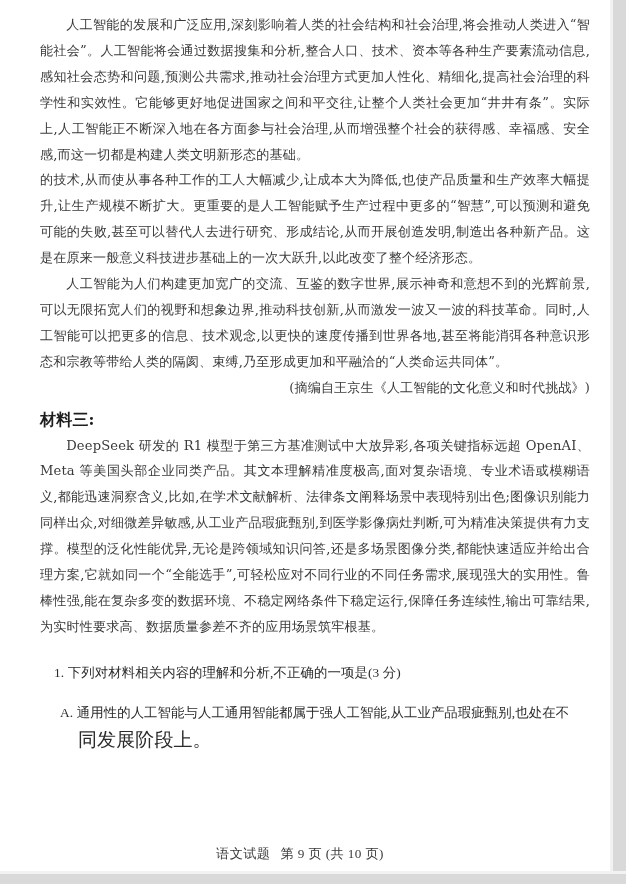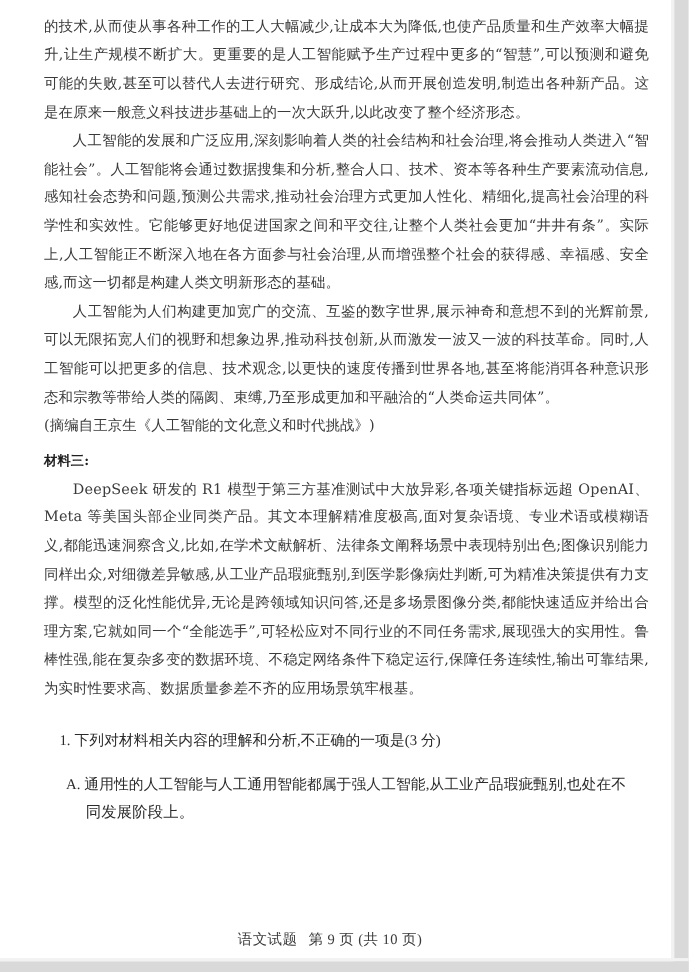--- a/index.html
+++ b/index.html
@@ -77,28 +77,29 @@
   }
   p.para.indent {
     text-indent: 2em;
   }
 
   
   p.attrib {
     margin: 0;
     font-size: 13.1px;
     line-height: 25.9px;
+    text-align: right;
     color: #3a3a3a;
     letter-spacing: 0.1px;
   }
 
   
   p.mat-head {
     margin: 0;
-    font-size: 12px;
+    font-size: 16px;
     line-height: 25.9px;
     font-weight: bold;
     color: #1e1e1e;
     letter-spacing: 0.2px;
   }
 
   
   .qblock {
     font-family: "Liberation Serif", "DejaVu Serif", serif;
     color: #2b2b2b;
@@ -117,21 +118,21 @@
     text-align: justify;
     text-justify: inter-ideograph;
     letter-spacing: 0.1px;
   }
   p.qopt .opt-body {
     display: inline;
   }
   p.qcont {
     margin: 0;
     padding-left: 38px;
-    font-size: 14px;
+    font-size: 19px;
     line-height: 26.6px;
     letter-spacing: 0.1px;
   }
 
   .spacer-sm { height: 6px; }
 
   
   .footer {
     position: absolute;
     left: 0;
@@ -145,23 +146,23 @@
   }
   .footer .sep { display: inline-block; width: 10px; }
 </style>
 </head>
 <body>
 
 <div id="page">
 
   <div class="content">
 
+    <p class="para indent">人工智能的发展和广泛应用,深刻影响着人类的社会结构和社会治理,将会推动人类进入“智能社会”。人工智能将会通过数据搜集和分析,整合人口、技术、资本等各种生产要素流动信息,感知社会态势和问题,预测公共需求,推动社会治理方式更加人性化、精细化,提高社会治理的科学性和实效性。它能够更好地促进国家之间和平交往,让整个人类社会更加“井井有条”。实际上,人工智能正不断深入地在各方面参与社会治理,从而增强整个社会的获得感、幸福感、安全感,而这一切都是构建人类文明新形态的基础。</p>
+
     <p class="para">的技术,从而使从事各种工作的工人大幅减少,让成本大为降低,也使产品质量和生产效率大幅提升,让生产规模不断扩大。更重要的是人工智能赋予生产过程中更多的“智慧”,可以预测和避免可能的失败,甚至可以替代人去进行研究、形成结论,从而开展创造发明,制造出各种新产品。这是在原来一般意义科技进步基础上的一次大跃升,以此改变了整个经济形态。</p>
-
-    <p class="para indent">人工智能的发展和广泛应用,深刻影响着人类的社会结构和社会治理,将会推动人类进入“智能社会”。人工智能将会通过数据搜集和分析,整合人口、技术、资本等各种生产要素流动信息,感知社会态势和问题,预测公共需求,推动社会治理方式更加人性化、精细化,提高社会治理的科学性和实效性。它能够更好地促进国家之间和平交往,让整个人类社会更加“井井有条”。实际上,人工智能正不断深入地在各方面参与社会治理,从而增强整个社会的获得感、幸福感、安全感,而这一切都是构建人类文明新形态的基础。</p>
 
     <p class="para indent">人工智能为人们构建更加宽广的交流、互鉴的数字世界,展示神奇和意想不到的光辉前景,可以无限拓宽人们的视野和想象边界,推动科技创新,从而激发一波又一波的科技革命。同时,人工智能可以把更多的信息、技术观念,以更快的速度传播到世界各地,甚至将能消弭各种意识形态和宗教等带给人类的隔阂、束缚,乃至形成更加和平融洽的“人类命运共同体”。</p>
 
 
     <p class="attrib">(摘编自王京生《人工智能的文化意义和时代挑战》)</p>
 
     <div class="spacer-sm"></div>
 
     <p class="mat-head">材料三:</p>
 

